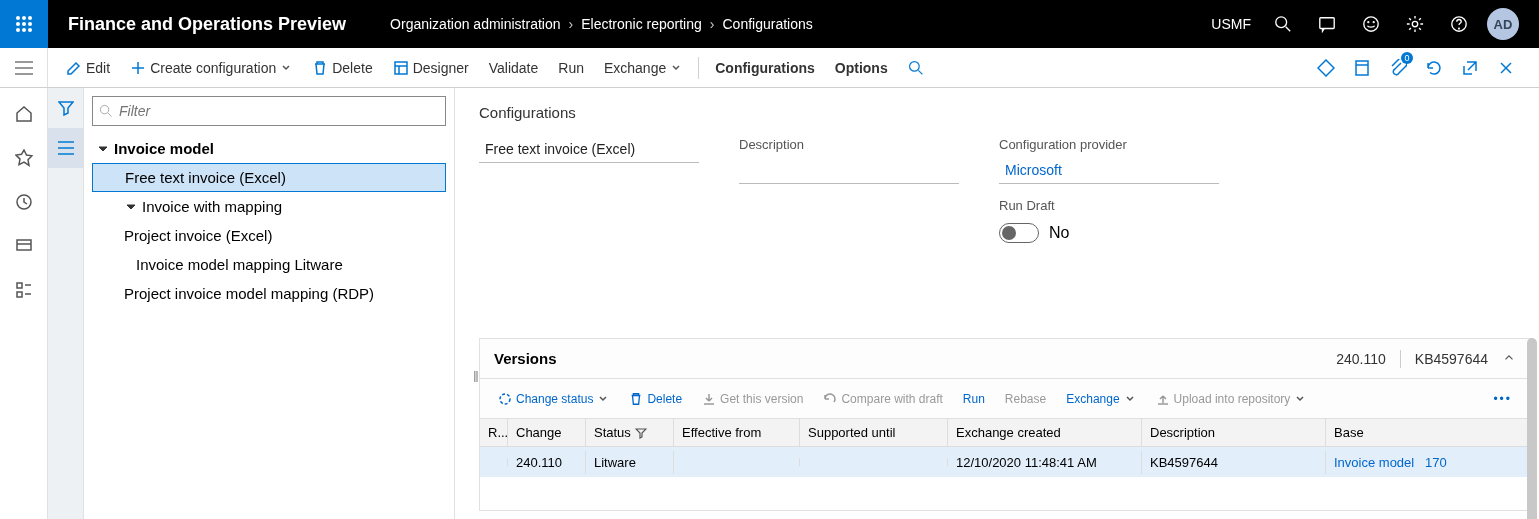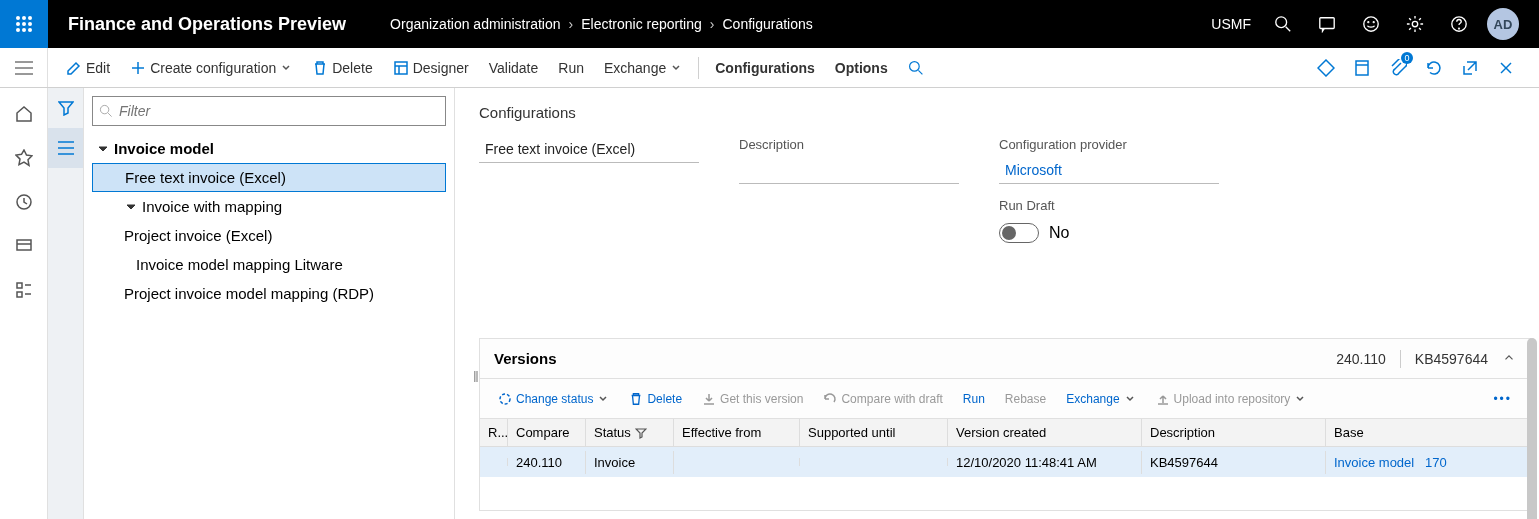--- a/index.html
+++ b/index.html
@@ -432,37 +432,37 @@
             <span>Upload into repository</span>
             <svg class="chev" width="12" height="12" viewBox="0 0 12 12">
               <path d="M3 4l3 3 3-3"></path>
             </svg>
           </div>
         <div class="vt more" data-interactable="true">•••</div>
       </div>
       <div class="grid" data-interactable="false">
         <div class="gridhdr">
           <div class="gc gc0" data-interactable="true">R...</div>
-          <div class="gc gc1" data-interactable="true">Compare</div>
+          <div class="gc gc1" data-interactable="true">Change</div>
           <div class="gc gc2" data-interactable="true">
               <span>Status</span>
               <svg class="filter-icon" width="12" height="12" viewBox="0 0 12 12">
                 <path d="M1 2h10l-4 4v4l-2 1V6z"></path>
               </svg>
             </div>
           <div class="gc gc3" data-interactable="true">Effective from</div>
           <div class="gc gc4" data-interactable="true">Supported until</div>
-          <div class="gc gc5" data-interactable="true">Version created</div>
+          <div class="gc gc5" data-interactable="true">Exchange created</div>
           <div class="gc gc6" data-interactable="true">Description</div>
           <div class="gc gc7" data-interactable="true">Base</div>
         </div>
         <div class="gridrow" data-interactable="true">
           <div class="gc gc0" data-interactable="false"></div>
           <div class="gc gc1" data-interactable="false">240.110</div>
-          <div class="gc gc2" data-interactable="false">Invoice</div>
+          <div class="gc gc2" data-interactable="false">Litware</div>
           <div class="gc gc3" data-interactable="false"></div>
           <div class="gc gc4" data-interactable="false"></div>
           <div class="gc gc5" data-interactable="false">12/10/2020 11:48:41 AM</div>
           <div class="gc gc6" data-interactable="false">KB4597644</div>
           <div class="gc gc7" data-interactable="false"><a href="#">Invoice model</a>&nbsp;&nbsp;&nbsp;<a href="#">170</a></div>
         </div>
       </div>
     </div>
     <div class="versions-scroll" data-interactable="true" style="top:250px;right:2px;height:230px;position:absolute"></div>
   </div>

